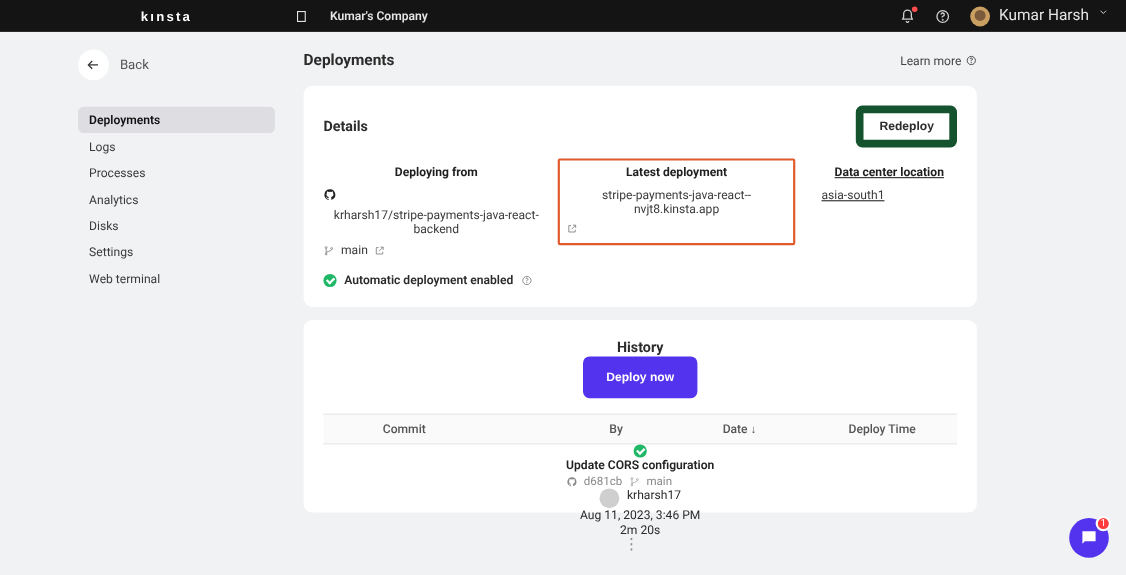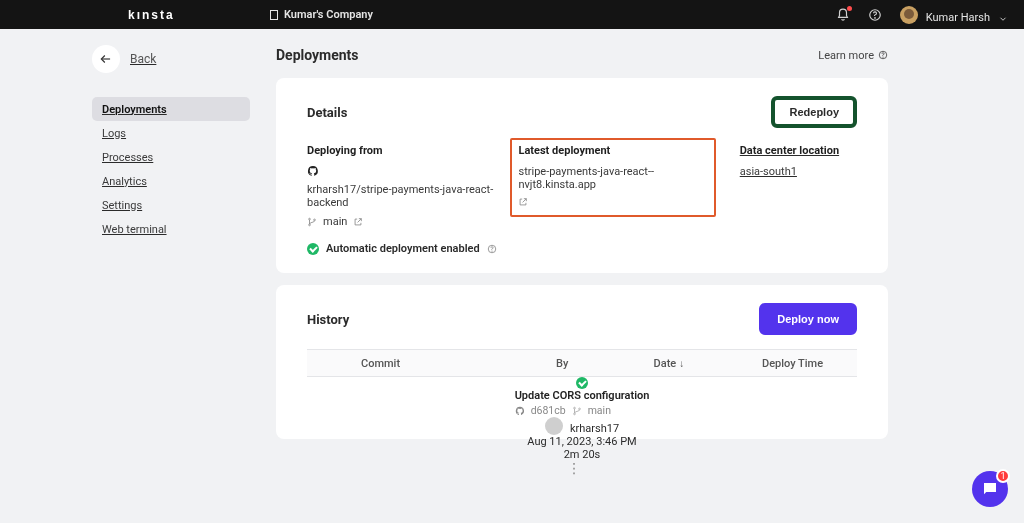--- a/index.html
+++ b/index.html
@@ -28,82 +28,82 @@
   
   .topbar{
     background:var(--topbar);
     height:29px;
     display:flex;
     align-items:center;
     color:#fff;
     padding:0 16px 0 0;
   }
   .logo{font-weight:700;letter-spacing:2px;font-size:12px;color:#fff;margin-left:128px;width:140px;font-family:Arial,sans-serif;}
-  .company{display:flex;align-items:center;gap:4px;font-size:11px;color:#e5e5e5;font-weight:600;}
+  .company{display:flex;align-items:center;gap:20px;font-size:11px;color:#e5e5e5;font-weight:600;}
   .spacer{flex:1;}
   .tb-icons{display:flex;align-items:center;gap:18px;}
   .tb-icon{width:14px;height:14px;color:#d1d1d1;position:relative;}
   .tb-icon .dot{position:absolute;right:-2px;top:-2px;width:5px;height:5px;border-radius:50%;background:#ff4d4d;}
-  .user{display:flex;align-items:flex-end;gap:8px;font-size:11px;color:#e5e5e5;}
+  .user{display:flex;align-items:flex-start;gap:8px;font-size:14px;color:#e5e5e5;}
   .avatar{width:18px;height:18px;border-radius:50%;background:#c9a062;position:relative;overflow:hidden;}
   .avatar::after{content:"";position:absolute;left:4px;top:3px;width:10px;height:10px;border-radius:50%;background:#7b5b3b;}
 
   
   .shell{display:flex;padding:12px 0 0 0;}
-  .side{width:264px;flex:0 0 264px;padding-left:92px;padding-right:14px;text-decoration:underline;}
+  .side{width:264px;flex:0 0 264px;padding-left:71px;padding-right:14px;}
   .back{display:flex;align-items:center;gap:10px;margin-bottom:20px;height:36px;}
   .back-btn{width:28px;height:28px;border-radius:50%;background:#fff;display:flex;align-items:center;justify-content:center;}
   .back-lbl{font-size:12px;color:#555;}
   .nav{display:flex;flex-direction:column;}
   .nav-item{
     height:24px;display:flex;align-items:center;border-radius:5px;
     padding:0 10px;font-size:11px;color:#3a3a3a;cursor:pointer;margin-bottom:0;
   }
   .nav-item.active{background:#dddde2;font-weight:600;color:#111;}
 
   .main{flex:1;padding-right:136px;}
   .page-head{display:flex;align-items:center;justify-content:space-between;margin:6px 0 15px 12px;}
   .page-title{font-size:14px;font-weight:700;}
   .learn{font-size:11px;color:#444;display:flex;align-items:center;gap:4px;cursor:pointer;}
 
-  .card{background:#fff;border-radius:8px;padding:18px 31px;margin-left:12px;margin-bottom:12px;}
+  .card{background:#fff;border-radius:8px;padding:18px 18px;margin-left:12px;margin-bottom:12px;}
 
   .details-head{display:flex;align-items:center;justify-content:space-between;margin-bottom:16px;}
   .sec-title{font-size:13px;font-weight:700;}
-  .btn{border:4px solid #14532d;background:#fff;border-radius:6px;padding:6px 14px;font-size:11px;font-weight:600;color:#2b2b2b;cursor:pointer;}
+  .btn{border:7px solid #14532d;background:#fff;border-radius:6px;padding:6px 14px;font-size:11px;font-weight:600;color:#2b2b2b;cursor:pointer;}
   .btn.primary{background:var(--accent);border-color:var(--accent);color:#fff;}
 
-  .detail-cols{display:flex;gap:16px;}
+  .detail-cols{display:flex;gap:16px;text-align:center;}
   .col{flex:1;}
   .col-label{font-size:11px;font-weight:700;color:#1f1f1f;margin-bottom:8px;}
   .col-val{font-size:11px;color:#3a3a3a;display:flex;align-items:center;gap:6px;flex-wrap:wrap;}
   .latest{border:2px solid #e05a2b;padding:4px 6px 8px 6px;margin:-6px 8px 0 -8px;border-radius:2px;}
   .col2{flex:1.05;}
   .col3{flex:0.6;text-decoration:underline;}
 
   .auto{display:flex;align-items:center;gap:7px;margin-top:14px;font-size:11px;font-weight:600;color:#2b2b2b;}
   .check{width:12px;height:12px;border-radius:50%;background:var(--green);position:relative;}
   .check::after{content:"";position:absolute;left:3px;top:3px;width:5px;height:3px;border-left:2px solid #fff;border-bottom:2px solid #fff;transform:rotate(-45deg);}
 
-  .hist-head{display:flex;align-items:center;justify-content:space-between;margin-bottom:14px;}
+  .hist-head{display:flex;align-items:center;justify-content:center;margin-bottom:14px;flex-direction:column;}
   .table{width:100%;background:#fff;}
   .thead{display:flex;background:#fafafb;border-top:1px solid var(--border);border-bottom:1px solid var(--border);height:28px;align-items:center;font-size:11px;color:#555;font-weight:500;}
   .c-status{width:54px;}
   .c-commit{flex:1.8;}
   .c-by{flex:0.9;}
   .c-date{flex:1;}
   .c-deploy{flex:0.6;text-align:left;}
   .c-menu{width:30px;}
   .trow{display:flex;align-items:center;height:44px;font-size:11px;flex-direction:column;}
   .trow .c-status{display:flex;justify-content:center;}
   .statusdot{width:12px;height:12px;border-radius:50%;background:var(--green);position:relative;}
   .statusdot::after{content:"";position:absolute;left:3px;top:3px;width:5px;height:3px;border-left:2px solid #fff;border-bottom:2px solid #fff;transform:rotate(-45deg);}
   .commit-msg{font-weight:600;color:#222;font-size:11px;}
   .commit-meta{display:flex;align-items:center;gap:6px;color:#888;font-size:10.5px;margin-top:2px;}
-  .by-cell{display:flex;align-items:flex-end;gap:7px;}
+  .by-cell{display:flex;align-items:flex-start;gap:7px;}
   .by-av{width:18px;height:18px;border-radius:50%;background:#cfcfcf;}
 
   .sort-arrow{font-size:10px;margin-left:3px;}
   .kebab{color:#888;font-size:14px;line-height:1;}
 
   .chat{position:absolute;right:16px;bottom:16px;width:36px;height:36px;border-radius:50%;background:var(--accent);display:flex;align-items:center;justify-content:center;}
   .chat svg{color:#fff;}
   .chat .badge{position:absolute;right:-2px;top:-2px;width:14px;height:14px;border-radius:50%;background:#ff3b3b;color:#fff;font-size:9px;display:flex;align-items:center;justify-content:center;border:2px solid #fff;}
 
   
@@ -167,20 +167,21 @@
             <polyline points="10 6 4 12 10 18"></polyline>
           </svg>
       </span>
       <span class="back-lbl">Back</span>
     </div>
     <div class="nav">
       <div class="nav-item active">Deployments</div>
       <div class="nav-item">Logs</div>
       <div class="nav-item">Processes</div>
       <div class="nav-item">Analytics</div>
+      <div class="nav-item">Disks</div>
       <div class="nav-item">Settings</div>
       <div class="nav-item">Web terminal</div>
     </div>
   </div>
 
   <div class="main">
     <div class="page-head">
       <div class="page-title">Deployments</div>
       <div class="learn">
         <span>Learn more</span>

